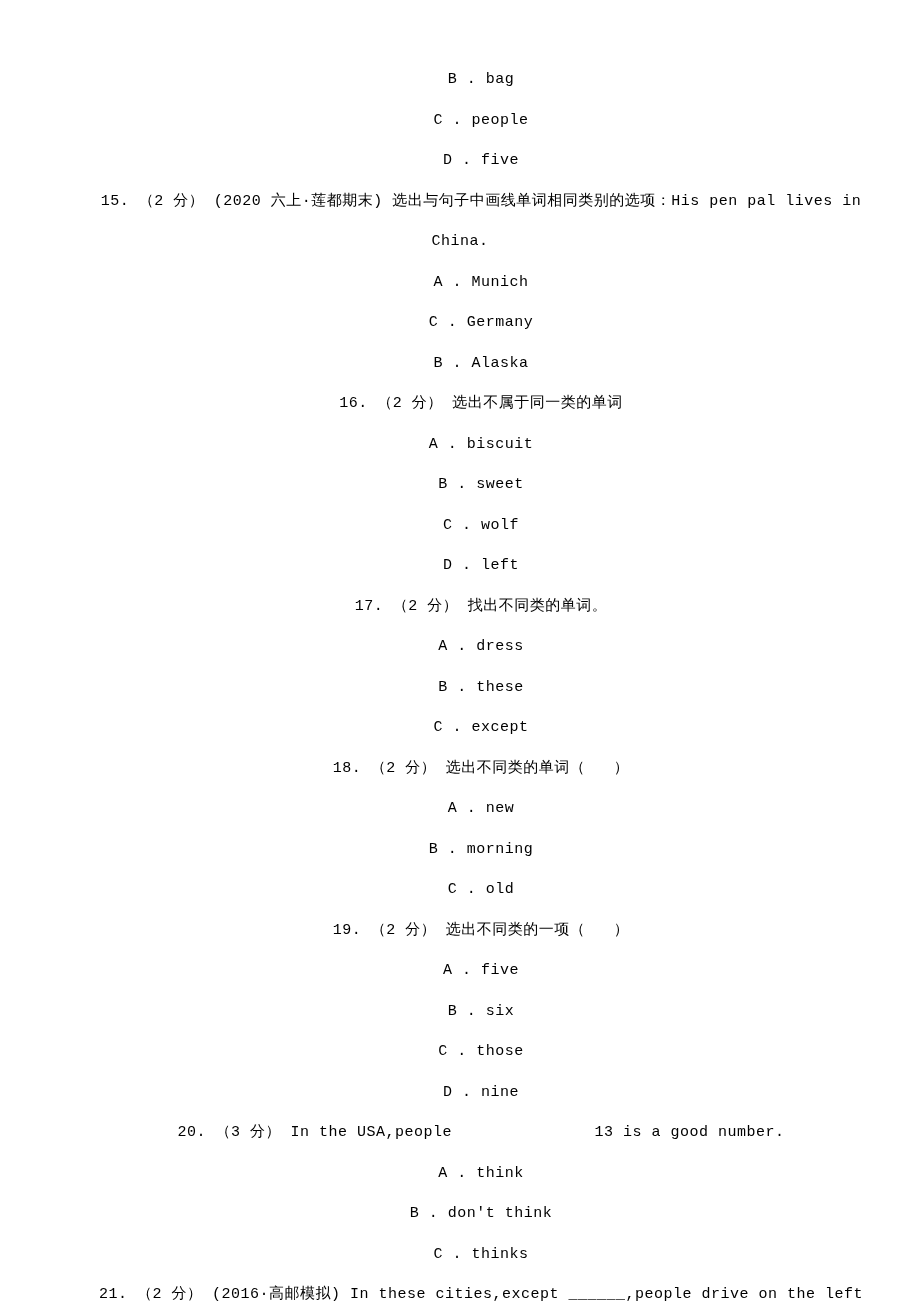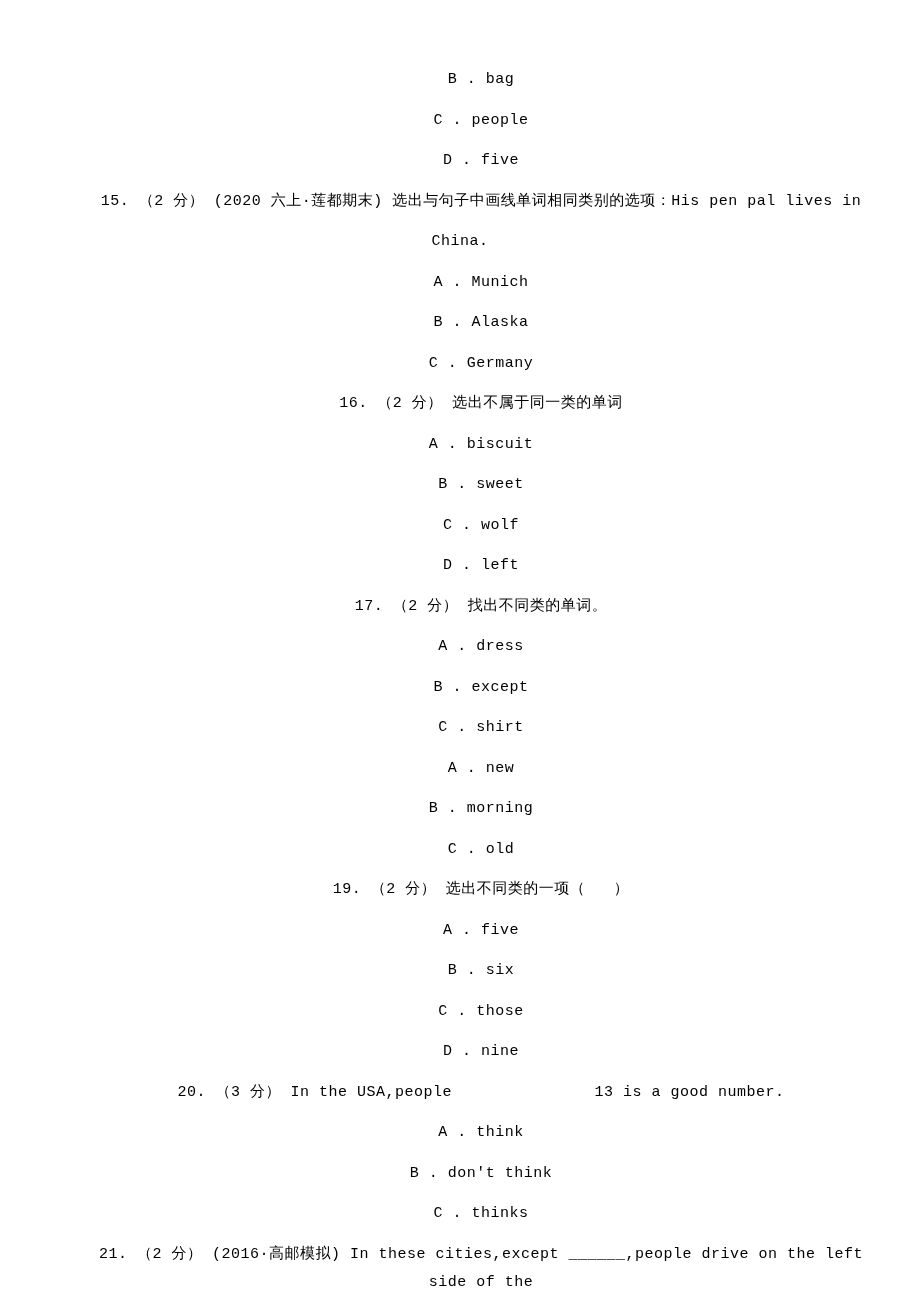--- a/index.html
+++ b/index.html
@@ -30,34 +30,35 @@
 
 <div class="page">
 
   <p class="line indent1 mono">B . bag</p>
   <p class="line indent1 mono">C . people</p>
   <p class="line indent1 mono">D . five</p>
 
   <p class="line indent1 mono">15. （2 分） (2020 六上·莲都期末) 选出与句子中画线单词相同类别的选项：His pen pal lives in</p>
   <p class="line mono">China.</p>
   <p class="line indent1 mono">A . Munich</p>
+  <p class="line indent1 mono">C . Germany</p>
   <p class="line indent1 mono">B . Alaska</p>
-  <p class="line indent1 mono">C . Germany</p>
 
   <p class="line indent1 mono">16. （2 分） 选出不属于同一类的单词</p>
   <p class="line indent1 mono">A . biscuit</p>
   <p class="line indent1 mono">B . sweet</p>
   <p class="line indent1 mono">C . wolf</p>
   <p class="line indent1 mono">D . left</p>
 
   <p class="line indent1 mono">17. （2 分） 找出不同类的单词。</p>
   <p class="line indent1 mono">A . dress</p>
-  <p class="line indent1 mono">B . except</p>
-  <p class="line indent1 mono">C . shirt</p>
+  <p class="line indent1 mono">B . these</p>
+  <p class="line indent1 mono">C . except</p>
 
+  <p class="line indent1 mono">18. （2 分） 选出不同类的单词（   ）</p>
   <p class="line indent1 mono">A . new</p>
   <p class="line indent1 mono">B . morning</p>
   <p class="line indent1 mono">C . old</p>
 
   <p class="line indent1 mono">19. （2 分） 选出不同类的一项（   ）</p>
   <p class="line indent1 mono">A . five</p>
   <p class="line indent1 mono">B . six</p>
   <p class="line indent1 mono">C . those</p>
   <p class="line indent1 mono">D . nine</p>
 

